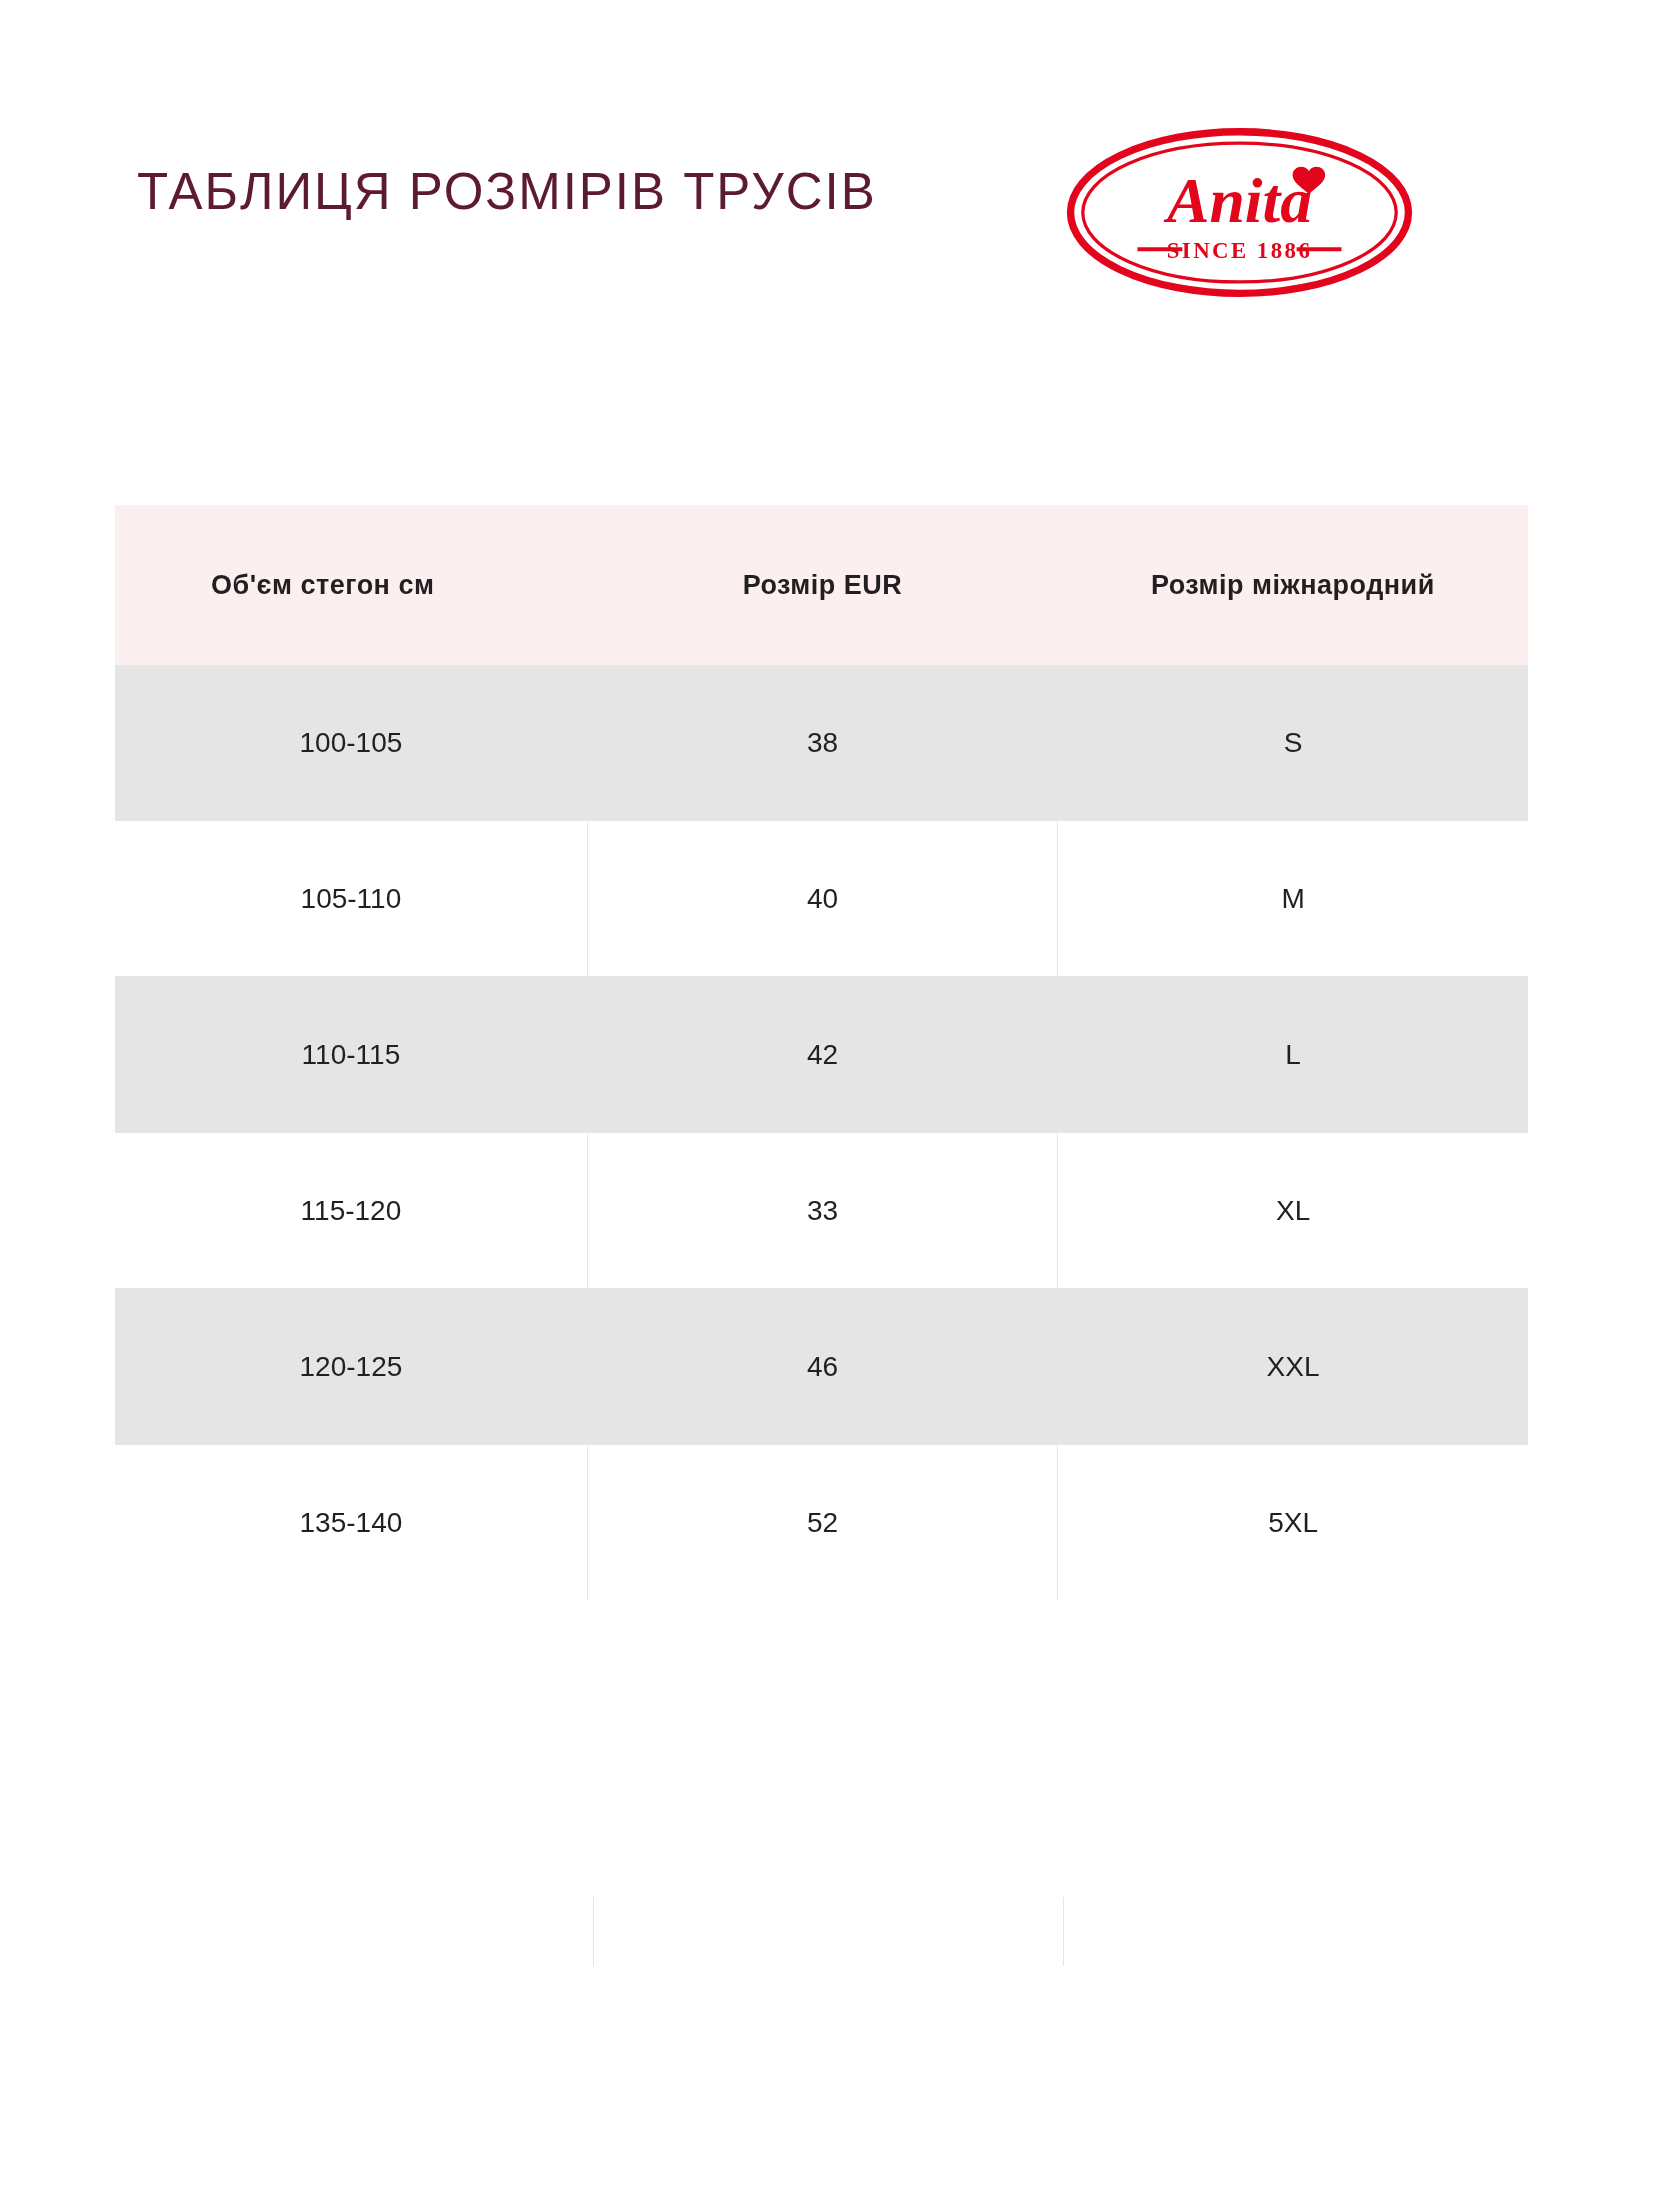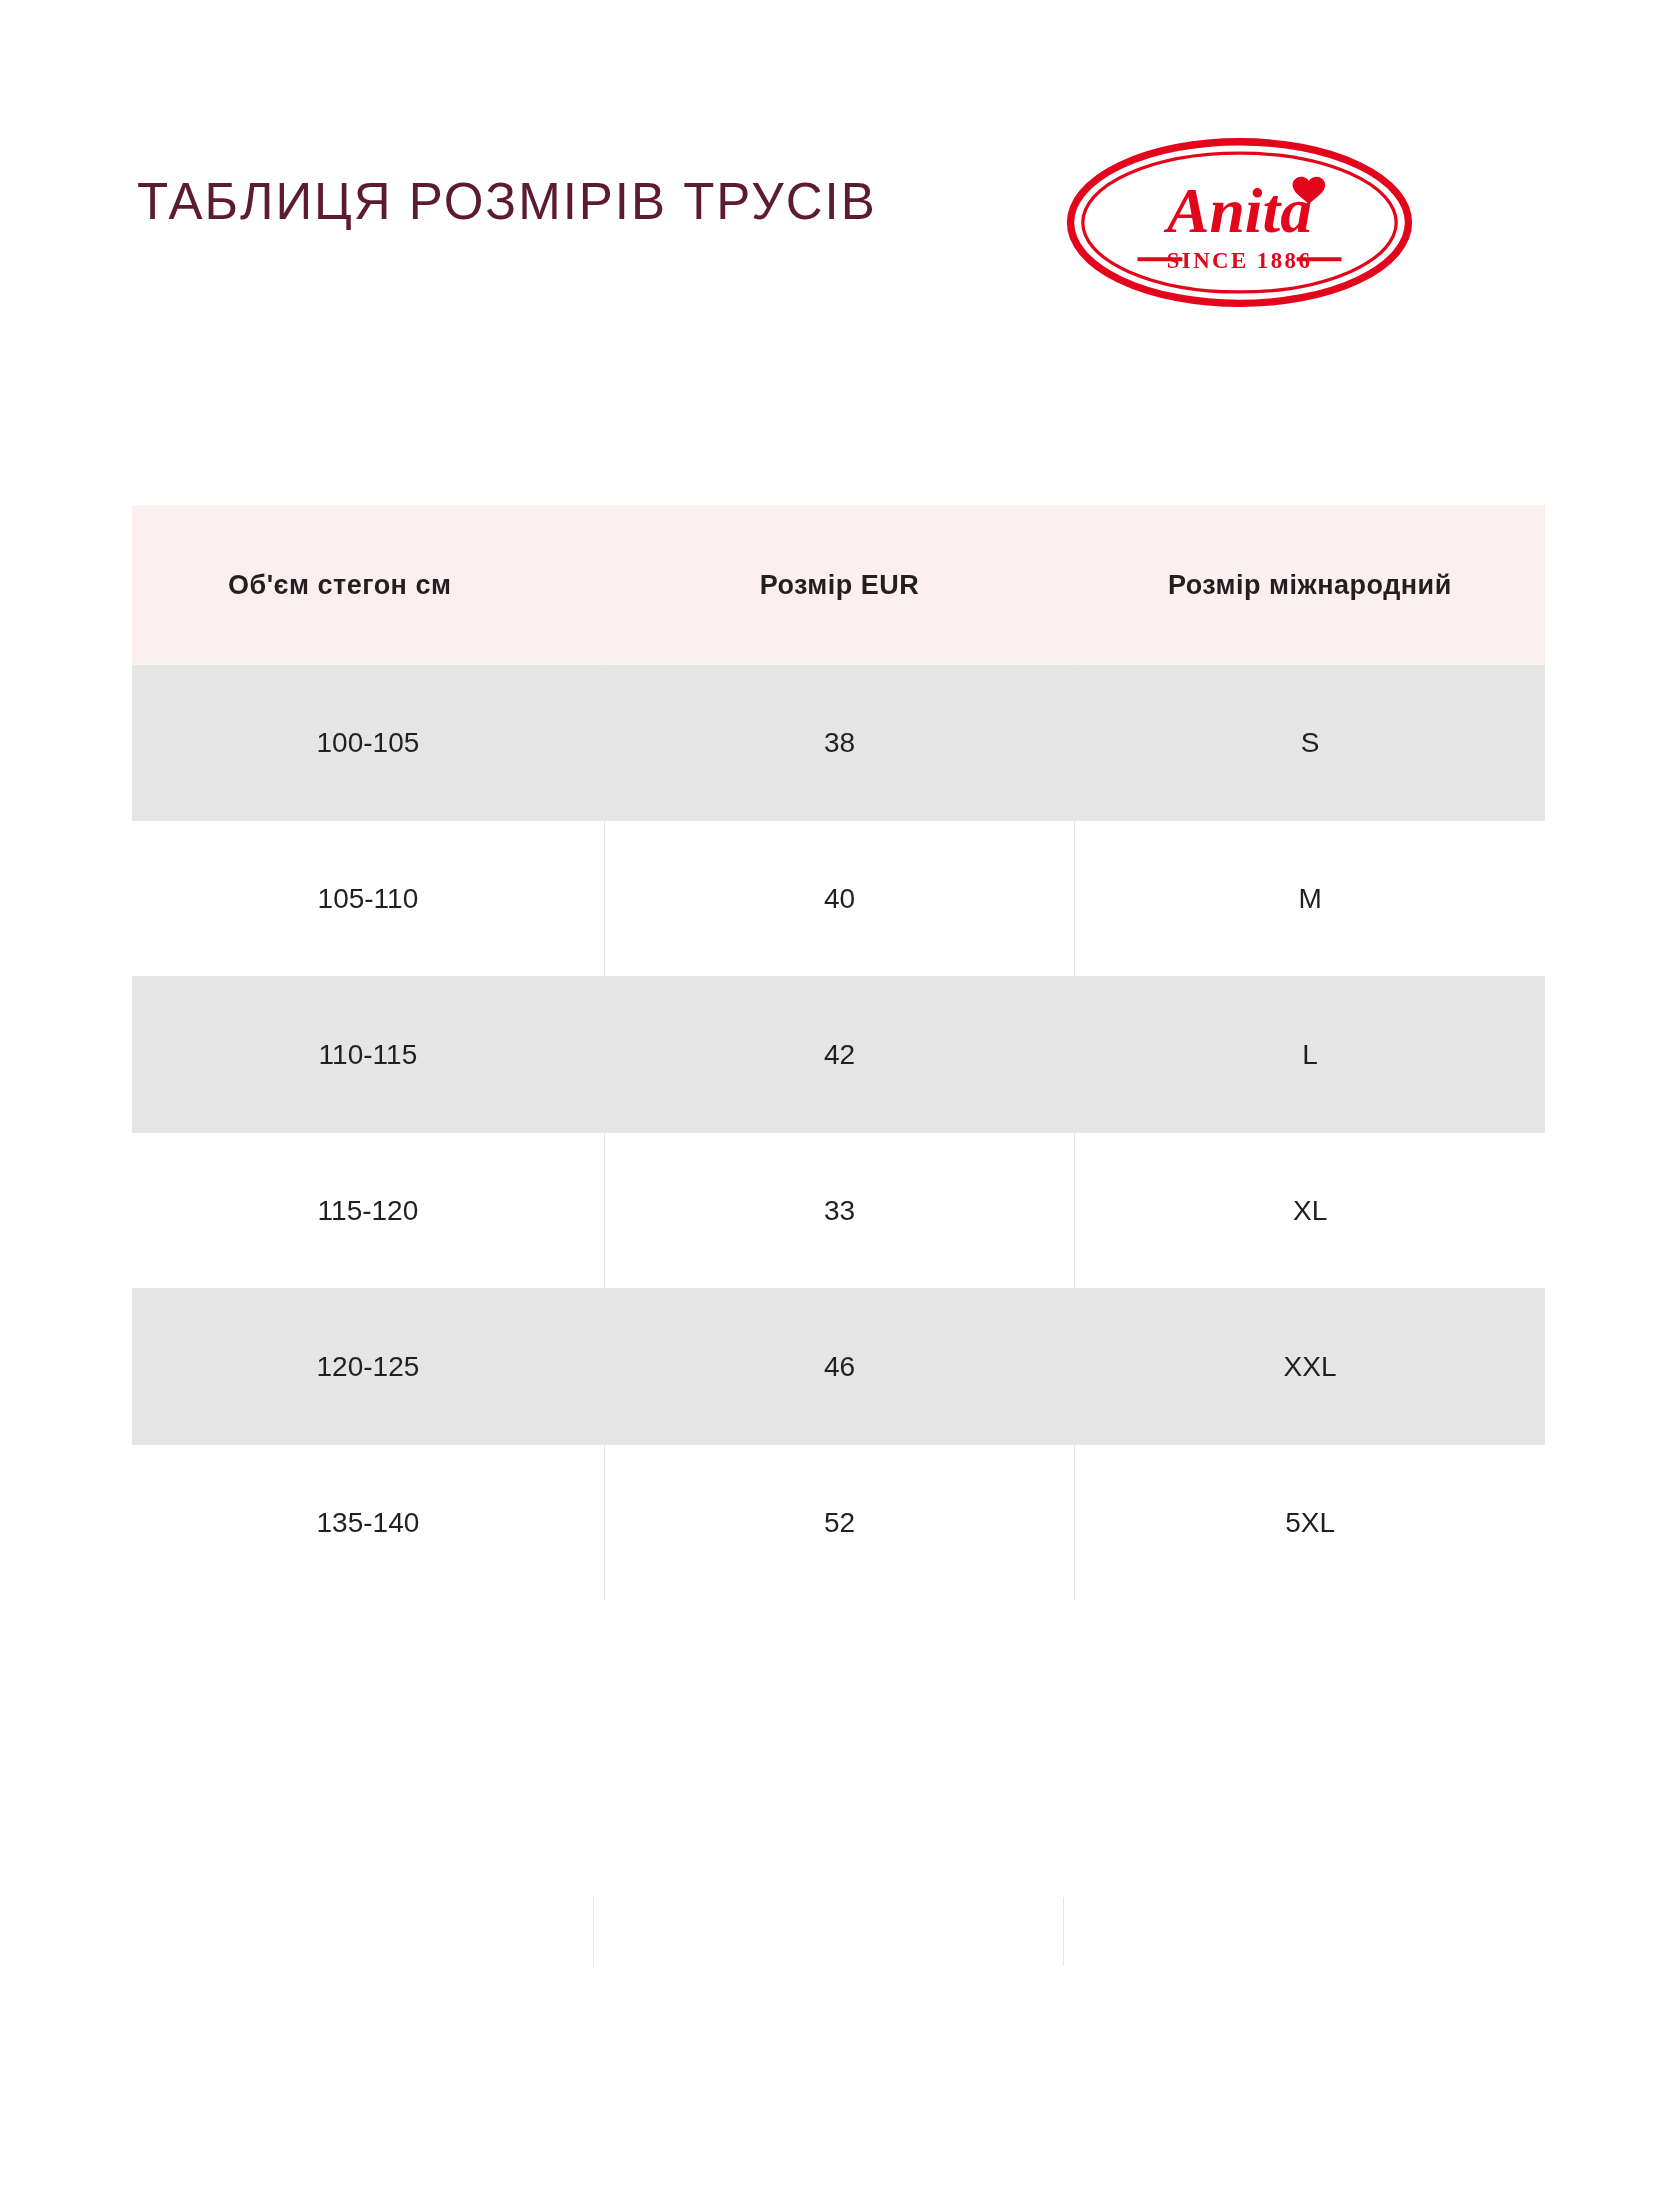--- a/index.html
+++ b/index.html
@@ -20,21 +20,21 @@
     position: relative;
     width: 1654px;
     height: 2205px;
     box-sizing: border-box;
   }
 
   
   .header {
     position: absolute;
     left: 0;
-    top: 12px;
+    top: 2px;
     width: 1529px;
     height: 359px;
     text-align: right;
   }
 
   .page-title {
     position: absolute;
     left: 137px;
     top: 189px;
     transform: translateY(-50%);
@@ -55,21 +55,21 @@
   }
   .logo-wrap svg {
     display: block;
     width: 351px;
     height: 176px;
   }
 
   
   .size-table {
     position: absolute;
-    left: 132px;
+    left: 115px;
     top: 505px;
     width: 1413px;
     border-collapse: collapse;
     table-layout: fixed;
   }
   .size-table col.c1 { width: 472px; }
   .size-table col.c2 { width: 470px; }
   .size-table col.c3 { width: 470px; }
 
   .size-table thead th {

